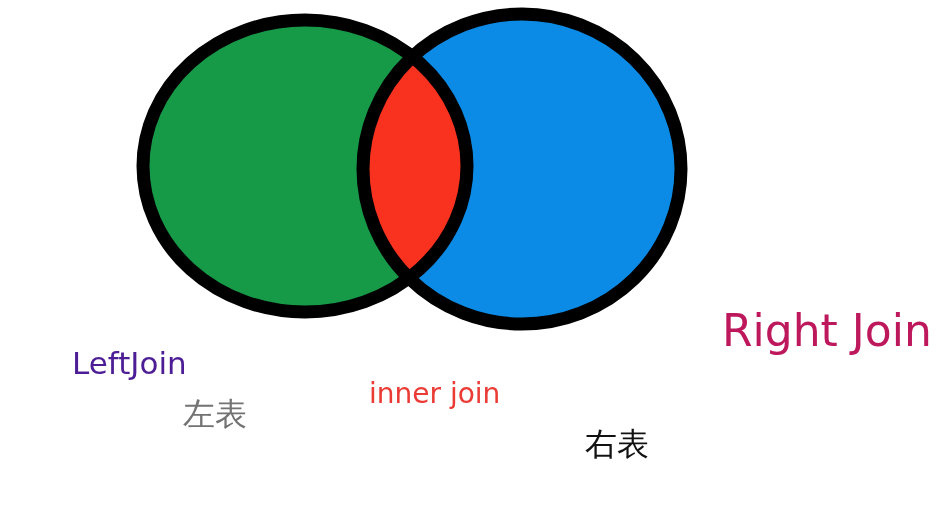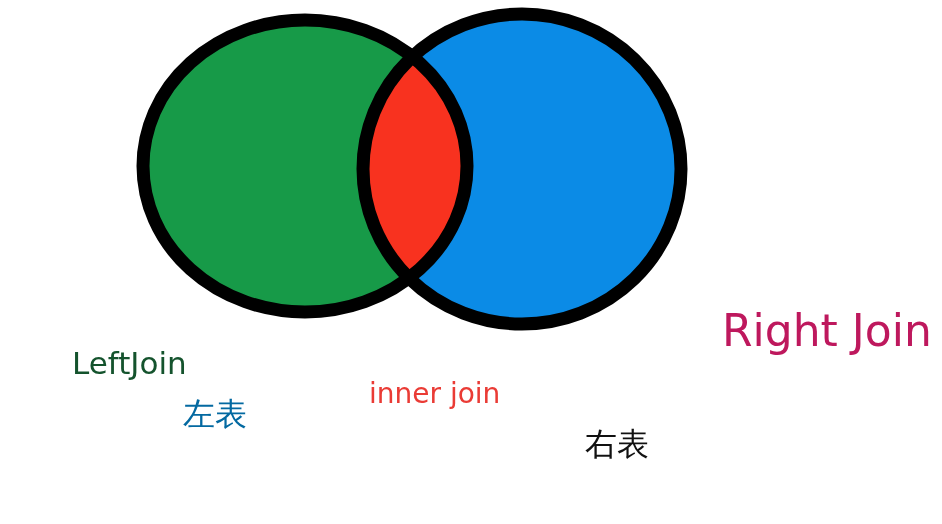--- a/index.html
+++ b/index.html
@@ -1,20 +1,20 @@
 <!DOCTYPE html>
 <html><head>
 <meta charset="utf-8">
 <style>
   html,body{margin:0;padding:0;background:#ffffff;}
   body{width:942px;height:524px;position:relative;overflow:hidden;font-family:"DejaVu Sans","Liberation Sans",sans-serif;}
   svg{position:absolute;left:0;top:0;}
   .lbl{position:absolute;white-space:nowrap;line-height:1;}
-  #left-label{left:72px;top:348px;font-size:31px;color:#14532d;}
-  #left-cn{left:183px;top:398px;font-size:32px;color:#0369a1;}
+  #left-label{left:72px;top:348px;font-size:31px;color:#4c1d95;}
+  #left-cn{left:183px;top:398px;font-size:32px;color:#737373;}
   #inner-label{left:369px;top:380px;font-size:28px;color:#ea3b35;}
   #right-cn{left:585px;top:428px;font-size:32px;color:#111111;text-align:right;}
   #right-label{left:722px;top:309px;font-size:44px;color:#be185d;}
 </style>
 </head>
 <body>
 
 <svg width="942" height="524" viewBox="0 0 942 524">
   <defs>
     <clipPath id="clipLeft">

